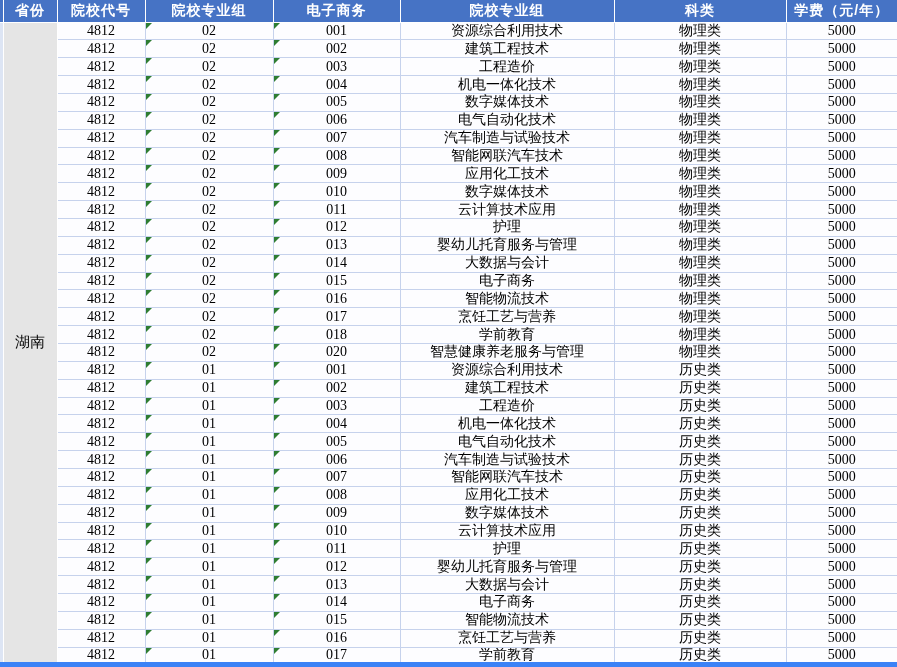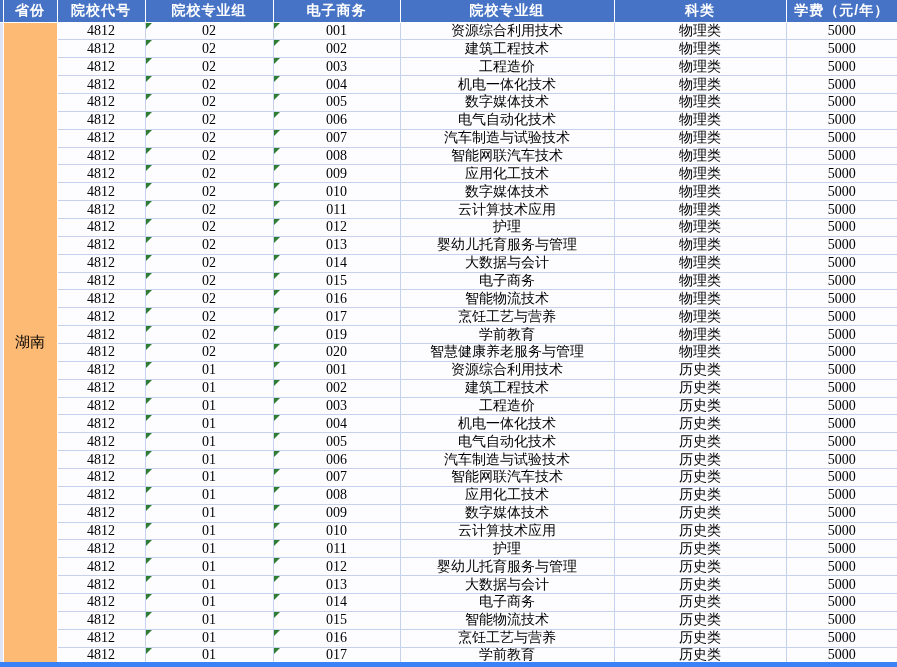--- a/index.html
+++ b/index.html
@@ -38,21 +38,21 @@
     font-size:14px;line-height:1;
     border-right:1px solid #c6d2ec;border-bottom:1px solid #c6d2ec;
     padding:0;text-align:center;vertical-align:middle;
     position:relative;overflow:hidden;white-space:nowrap;
   }
   tbody td:last-child{border-right:none;}
   td.sliver{
     background:#dde5f4;border-right:1px solid #ffffff;border-bottom:none;
   }
   td.province{
-    background:#fdba74;border-right:1px solid #ffffff;border-bottom:none;
+    background:#e5e5e5;border-right:1px solid #ffffff;border-bottom:none;
     font-size:15px;
   }
   .tri{
     position:absolute;top:0;left:0;width:0;height:0;
     border-top:6px solid #2e7d32;border-right:6px solid transparent;
     display:block;
   }
 </style>
 </head>
 <body>
@@ -216,21 +216,21 @@
           <td><span>4812</span></td>
           <td><span class="tri"></span><span>02</span></td>
           <td><span class="tri"></span><span>017</span></td>
           <td><span>烹饪工艺与营养</span></td>
           <td><span>物理类</span></td>
           <td><span>5000</span></td>
         </tr>
         <tr>
           <td><span>4812</span></td>
           <td><span class="tri"></span><span>02</span></td>
-          <td><span class="tri"></span><span>019</span></td>
+          <td><span class="tri"></span><span>018</span></td>
           <td><span>学前教育</span></td>
           <td><span>物理类</span></td>
           <td><span>5000</span></td>
         </tr>
         <tr>
           <td><span>4812</span></td>
           <td><span class="tri"></span><span>02</span></td>
           <td><span class="tri"></span><span>020</span></td>
           <td><span>智慧健康养老服务与管理</span></td>
           <td><span>物理类</span></td>

